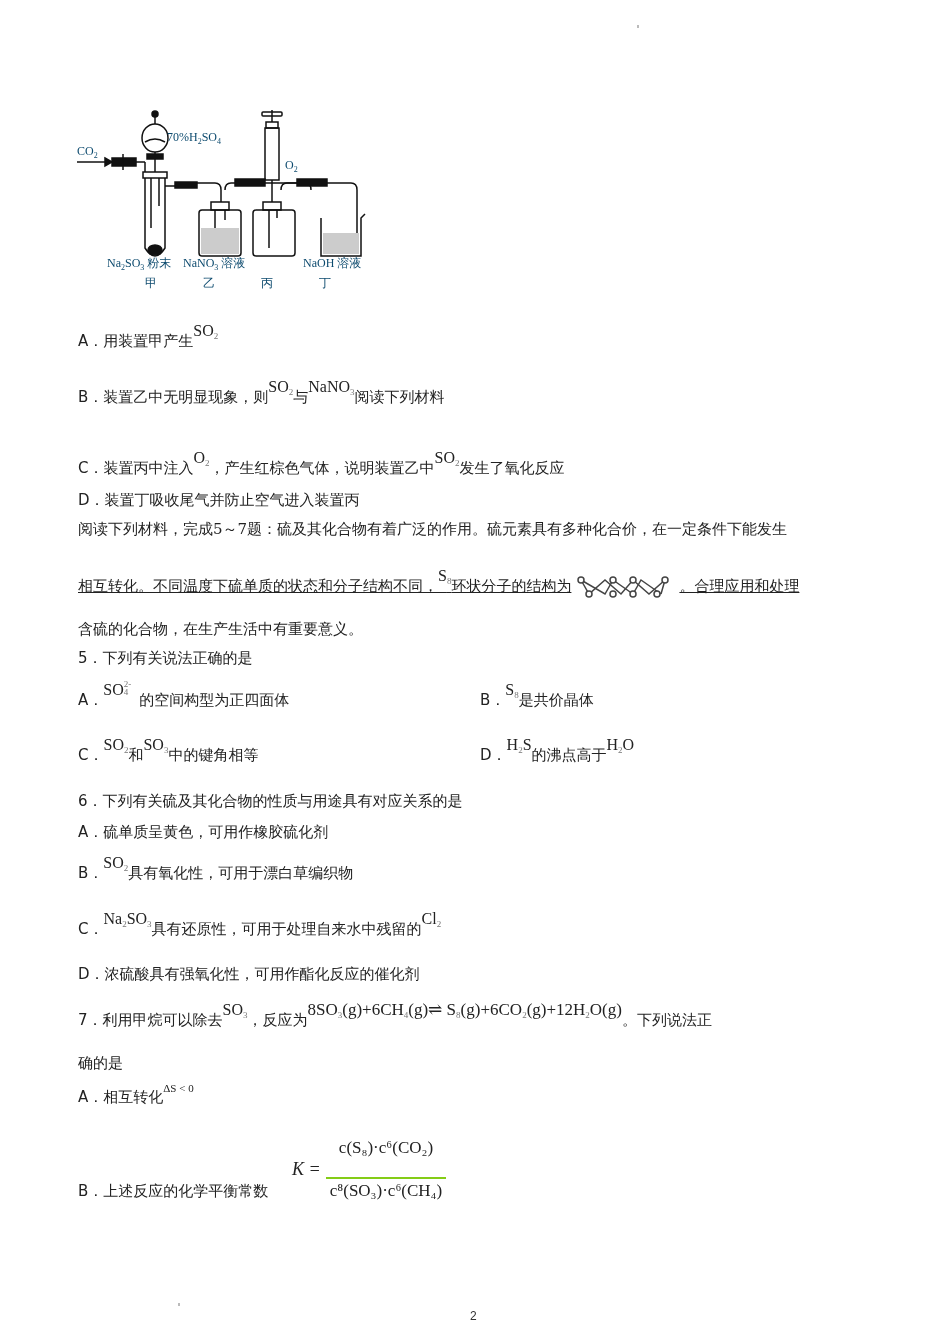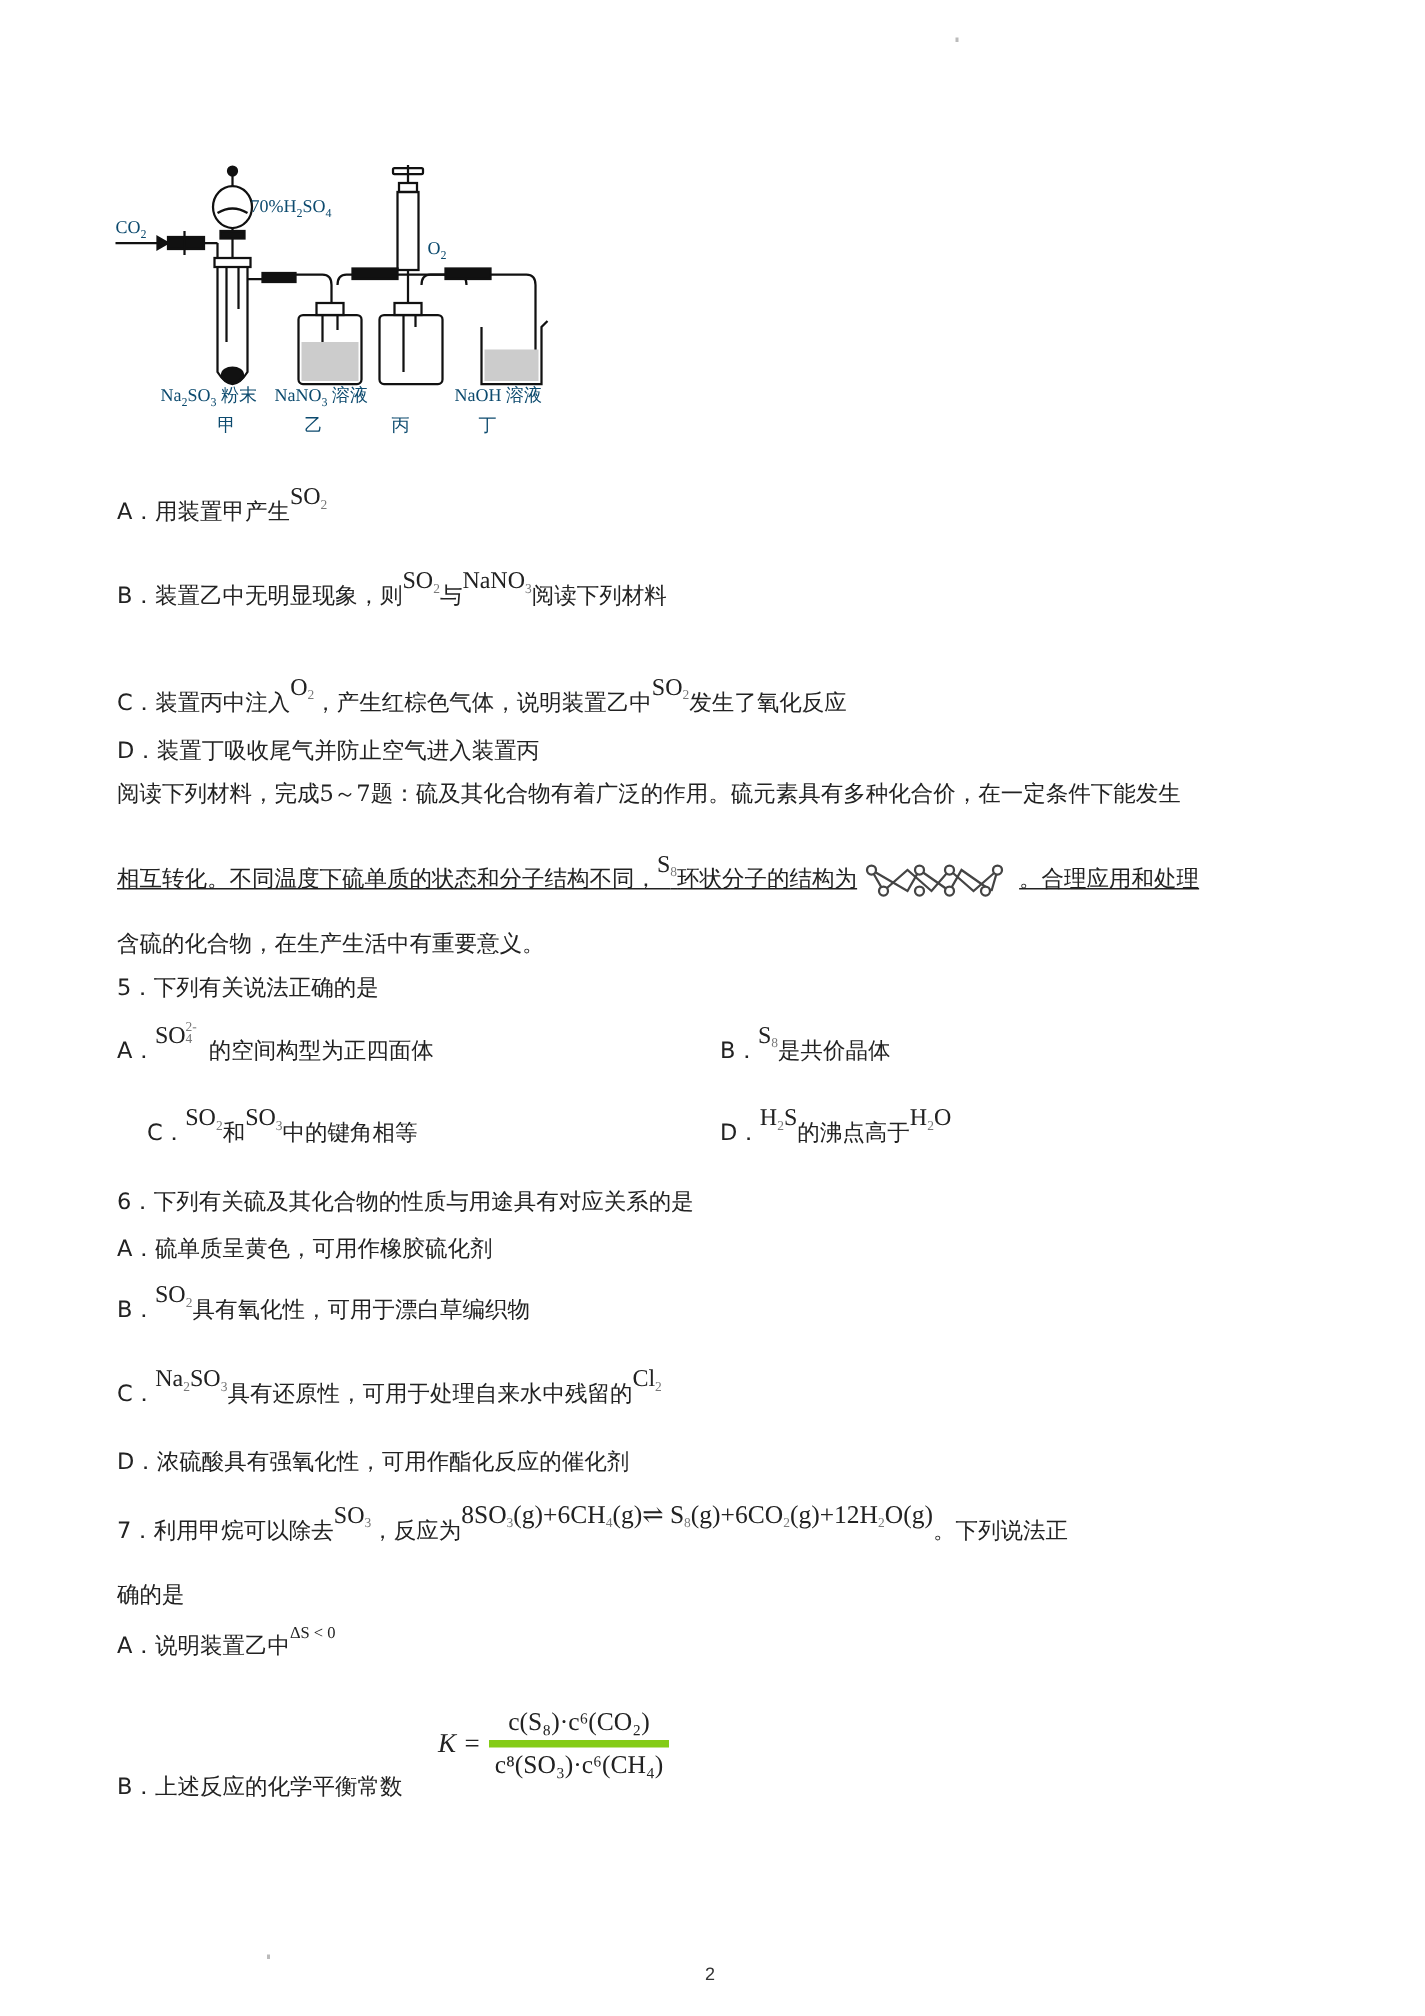--- a/index.html
+++ b/index.html
@@ -9,21 +9,21 @@
   .sans { font-family: "DejaVu Sans", "Liberation Sans", sans-serif; }
   .f { font-family: "Liberation Serif", "DejaVu Serif", serif; font-size: 16px; position: relative; top: -10px; }
   .f sub { font-size: 9px; color: #777; vertical-align: -3px; }
   .f sup { font-size: 9px; color: #777; vertical-align: 6px; }
   .col2 { position: absolute; left: 480px; }
   .diagram { position: absolute; left: 75px; top: 108px; width: 310px; height: 190px; }
   .dlabel { font-family: "Liberation Serif", serif; font-size: 12px; position: absolute; white-space: nowrap; color: #0c4a6e; }
   .pagenum { position: absolute; left: 470px; top: 1309px; font-size: 12px; font-family: "Liberation Sans", sans-serif; color: #333; }
   .dot { position: absolute; width: 2px; height: 3px; background: #bbb; }
   .frac { display: inline-block; vertical-align: middle; text-align: center; font-family: "Liberation Serif", serif; font-size: 17px; }
-  .frac .num { display: block; border-bottom: 5px solid #84cc16; padding: 0 4px 2px; }
+  .frac .num { display: block; border-bottom: 2px solid #84cc16; padding: 0 4px 19px; }
   .frac .den { display: block; padding: 2px 4px 0; }
   .k { font-family: "Liberation Serif", serif; font-style: italic; font-size: 18px; vertical-align: middle; }
 </style>
 </head>
 <body>
 
 <div class="dot" style="left:637px;top:25px;"></div>
 <div class="dot" style="left:178px;top:1303px;"></div>
 
 <div class="diagram">
@@ -123,21 +123,21 @@
 </div>
 <div class="line" style="top:619px;">含硫的化合物，在生产生活中有重要意义。</div>
 
 <div class="line sans" style="top:648px;">5．下列有关说法正确的是</div>
 <div class="line" style="top:690px;">
   <span class="sans">A．</span><span class="f" style="margin-right:8px;"><span>SO</span><span style="display:inline-block;line-height:8px;vertical-align:0px;"><sup style="display:block;vertical-align:0;">2-</sup><sub style="display:block;vertical-align:0;">4</sub></span></span><span>的空间构型为正四面体</span>
 </div>
 <div class="line col2" style="top:690px;">
   <span class="sans">B．</span><span class="f"><span>S</span><sub>8</sub></span><span>是共价晶体</span>
 </div>
-<div class="line" style="top:745px;margin-left:20px;">
+<div class="line" style="top:745px;">
   <span class="sans">C．</span><span class="f"><span>SO</span><sub>2</sub></span><span>和</span><span class="f"><span>SO</span><sub>3</sub></span><span>中的键角相等</span>
 </div>
 <div class="line col2" style="top:745px;">
   <span class="sans">D．</span><span class="f"><span>H</span><sub>2</sub><span>S</span></span><span>的沸点高于</span><span class="f"><span>H</span><sub>2</sub><span>O</span></span>
 </div>
 
 <div class="line sans" style="top:791px;">6．下列有关硫及其化合物的性质与用途具有对应关系的是</div>
 <div class="line sans" style="top:822px;">
   <span>A．</span><span>硫单质呈黄色，可用作橡胶硫化剂</span>
 </div>
@@ -149,21 +149,21 @@
 </div>
 <div class="line sans" style="top:964px;">
   <span>D．</span><span>浓硫酸具有强氧化性，可用作酯化反应的催化剂</span>
 </div>
 
 <div class="line" style="top:1010px;">
   <span class="sans">7．利用甲烷可以除去</span><span class="f"><span>SO</span><sub>3</sub></span><span class="sans">，反应为</span><span class="f" style="font-size:17px;"><span>8SO</span><sub>3</sub><span>(g)</span><span>+</span><span>6CH</span><sub>4</sub><span>(g)</span><span>⇌</span> <span>S</span><sub>8</sub><span>(g)</span><span>+</span><span>6CO</span><sub>2</sub><span>(g)</span><span>+</span><span>12H</span><sub>2</sub><span>O</span><span>(g)</span></span><span class="sans">。下列说法正</span>
 </div>
 <div class="line sans" style="top:1053px;">确的是</div>
 <div class="line sans" style="top:1087px;">
-  <span>A．</span><span>说明装置乙中</span><span class="f" style="font-size:11px;">ΔS &lt; 0</span>
+  <span>A．</span><span>相互转化</span><span class="f" style="font-size:11px;">ΔS &lt; 0</span>
 </div>
 <div class="line sans" style="top:1181px;">
   <span>B．</span><span>上述反应的化学平衡常数</span>
 </div>
 <div style="position:absolute;left:292px;top:1138px;white-space:nowrap;">
   <span class="k">K =</span>
   <span class="frac">
     <span class="num">c(S₈)·c⁶(CO₂)</span>
     <span class="den">c⁸(SO₃)·c⁶(CH₄)</span>
   </span>

